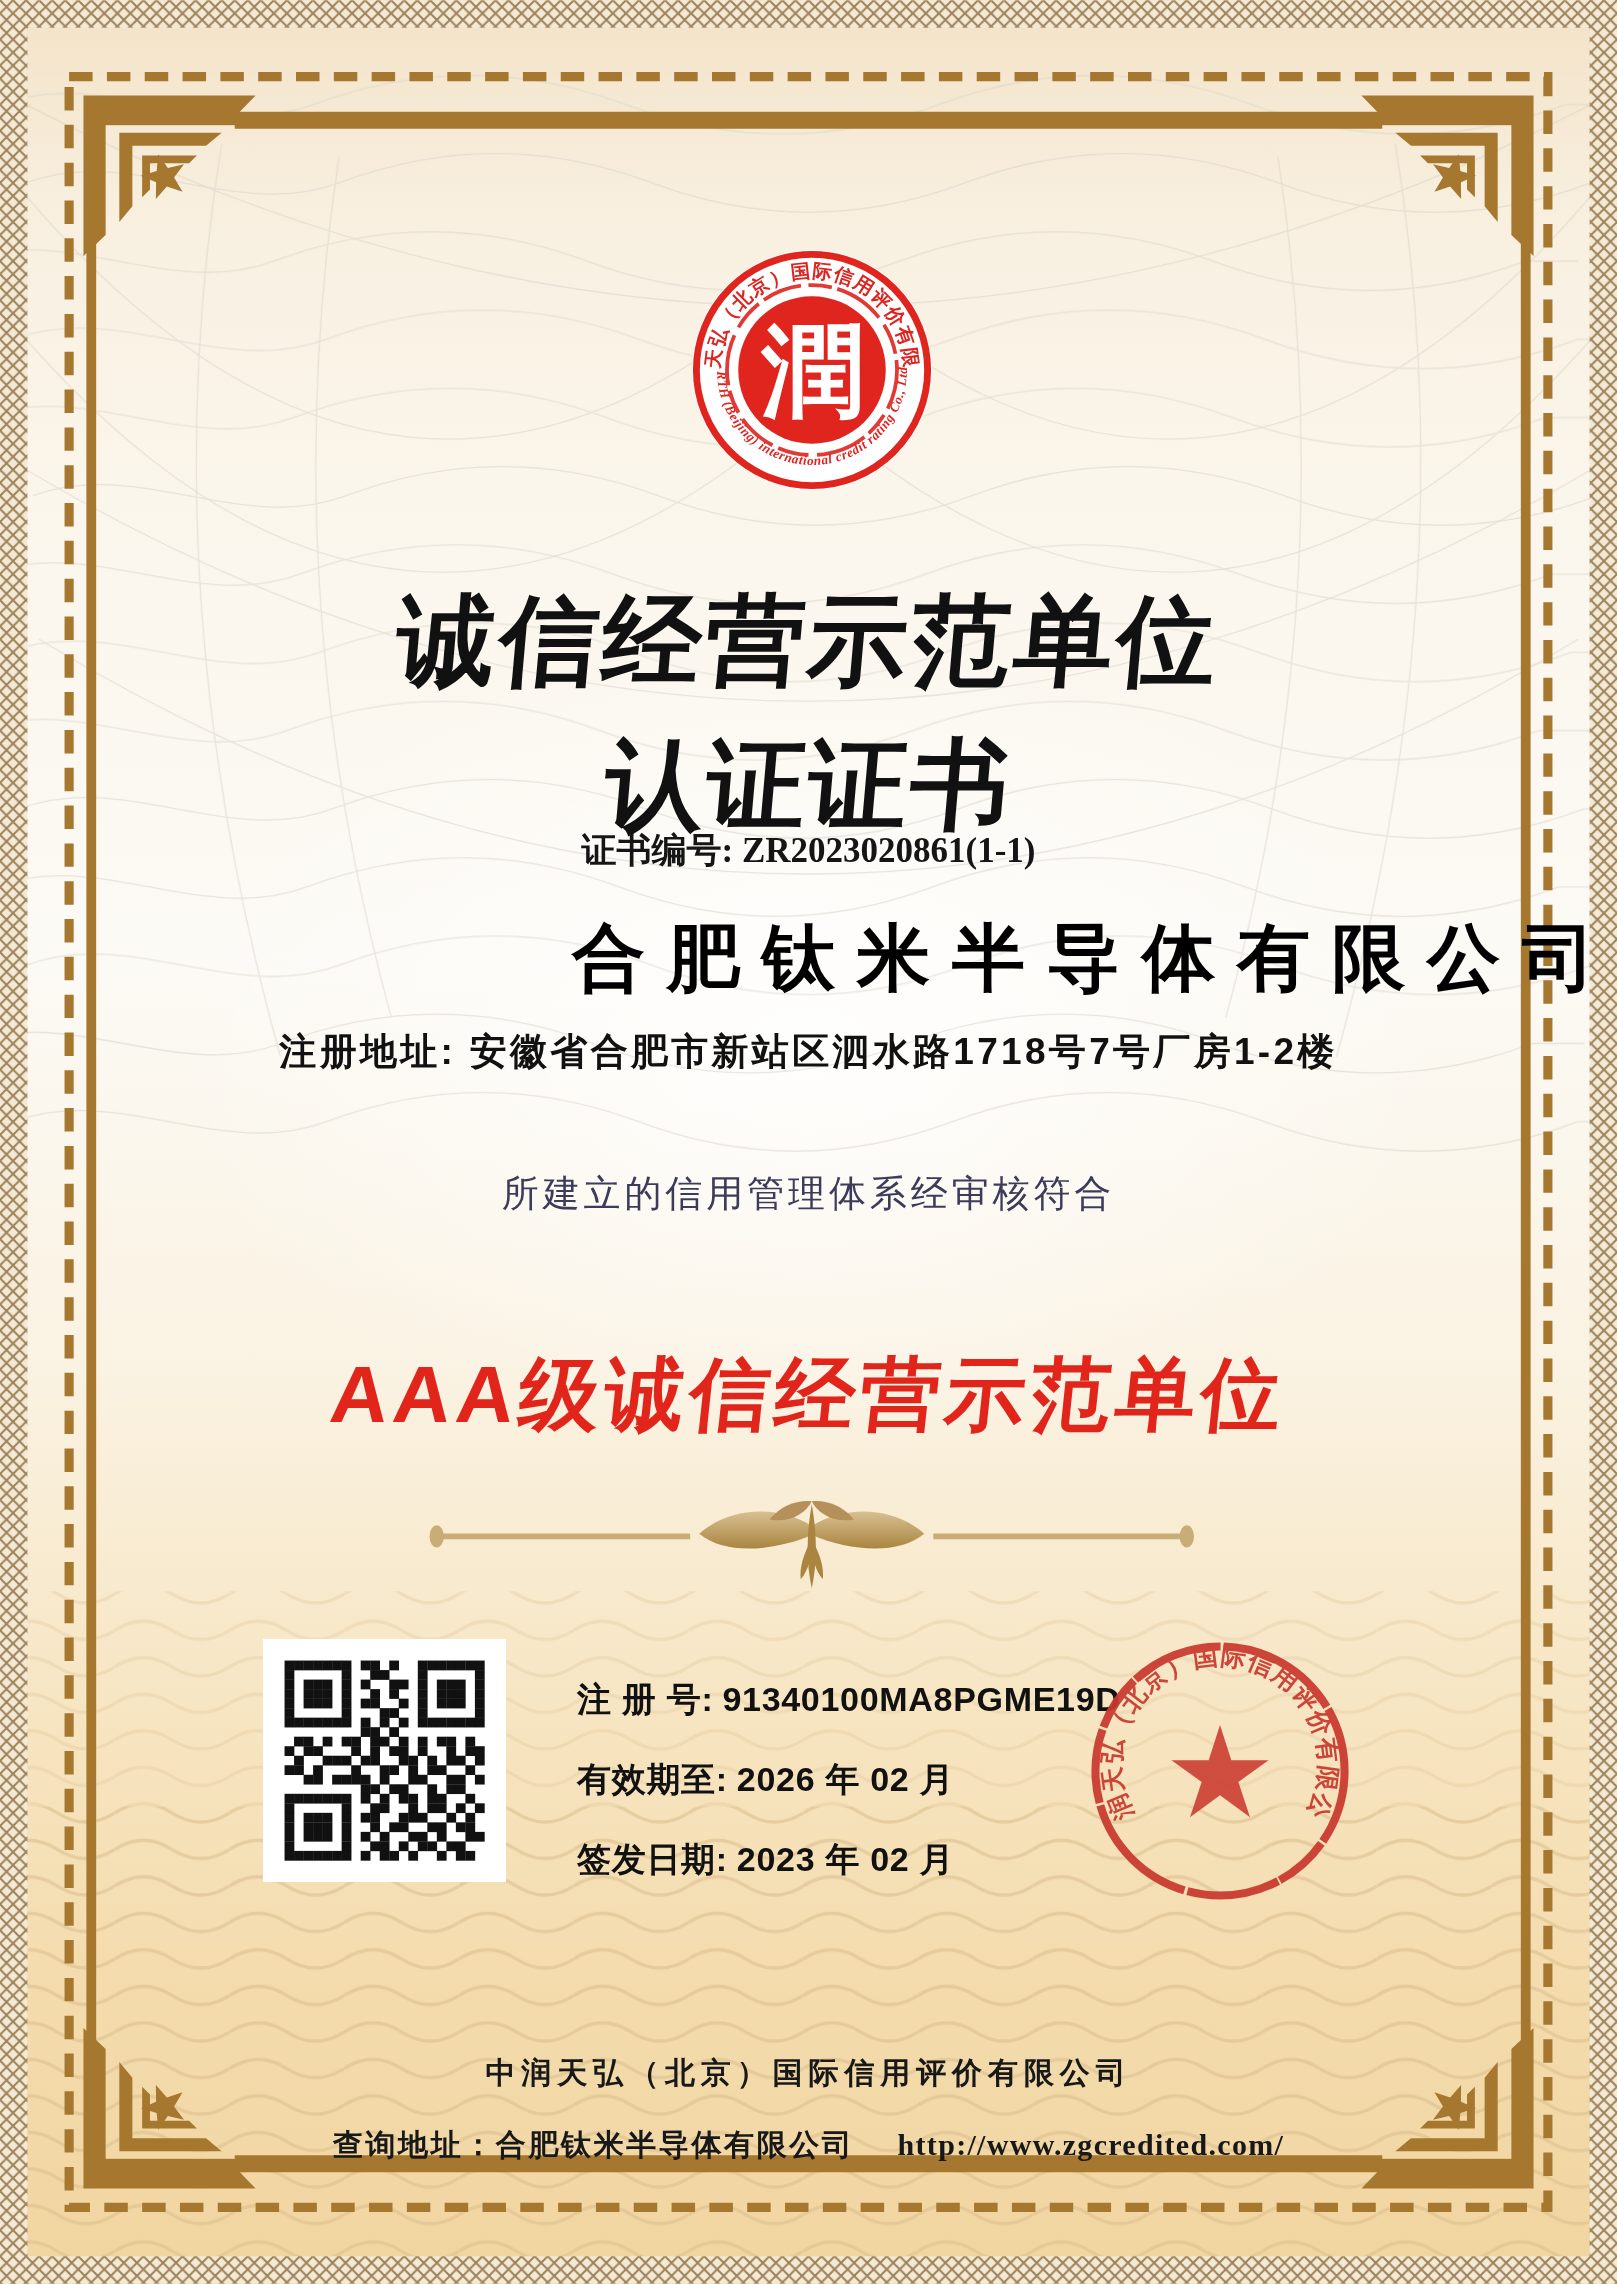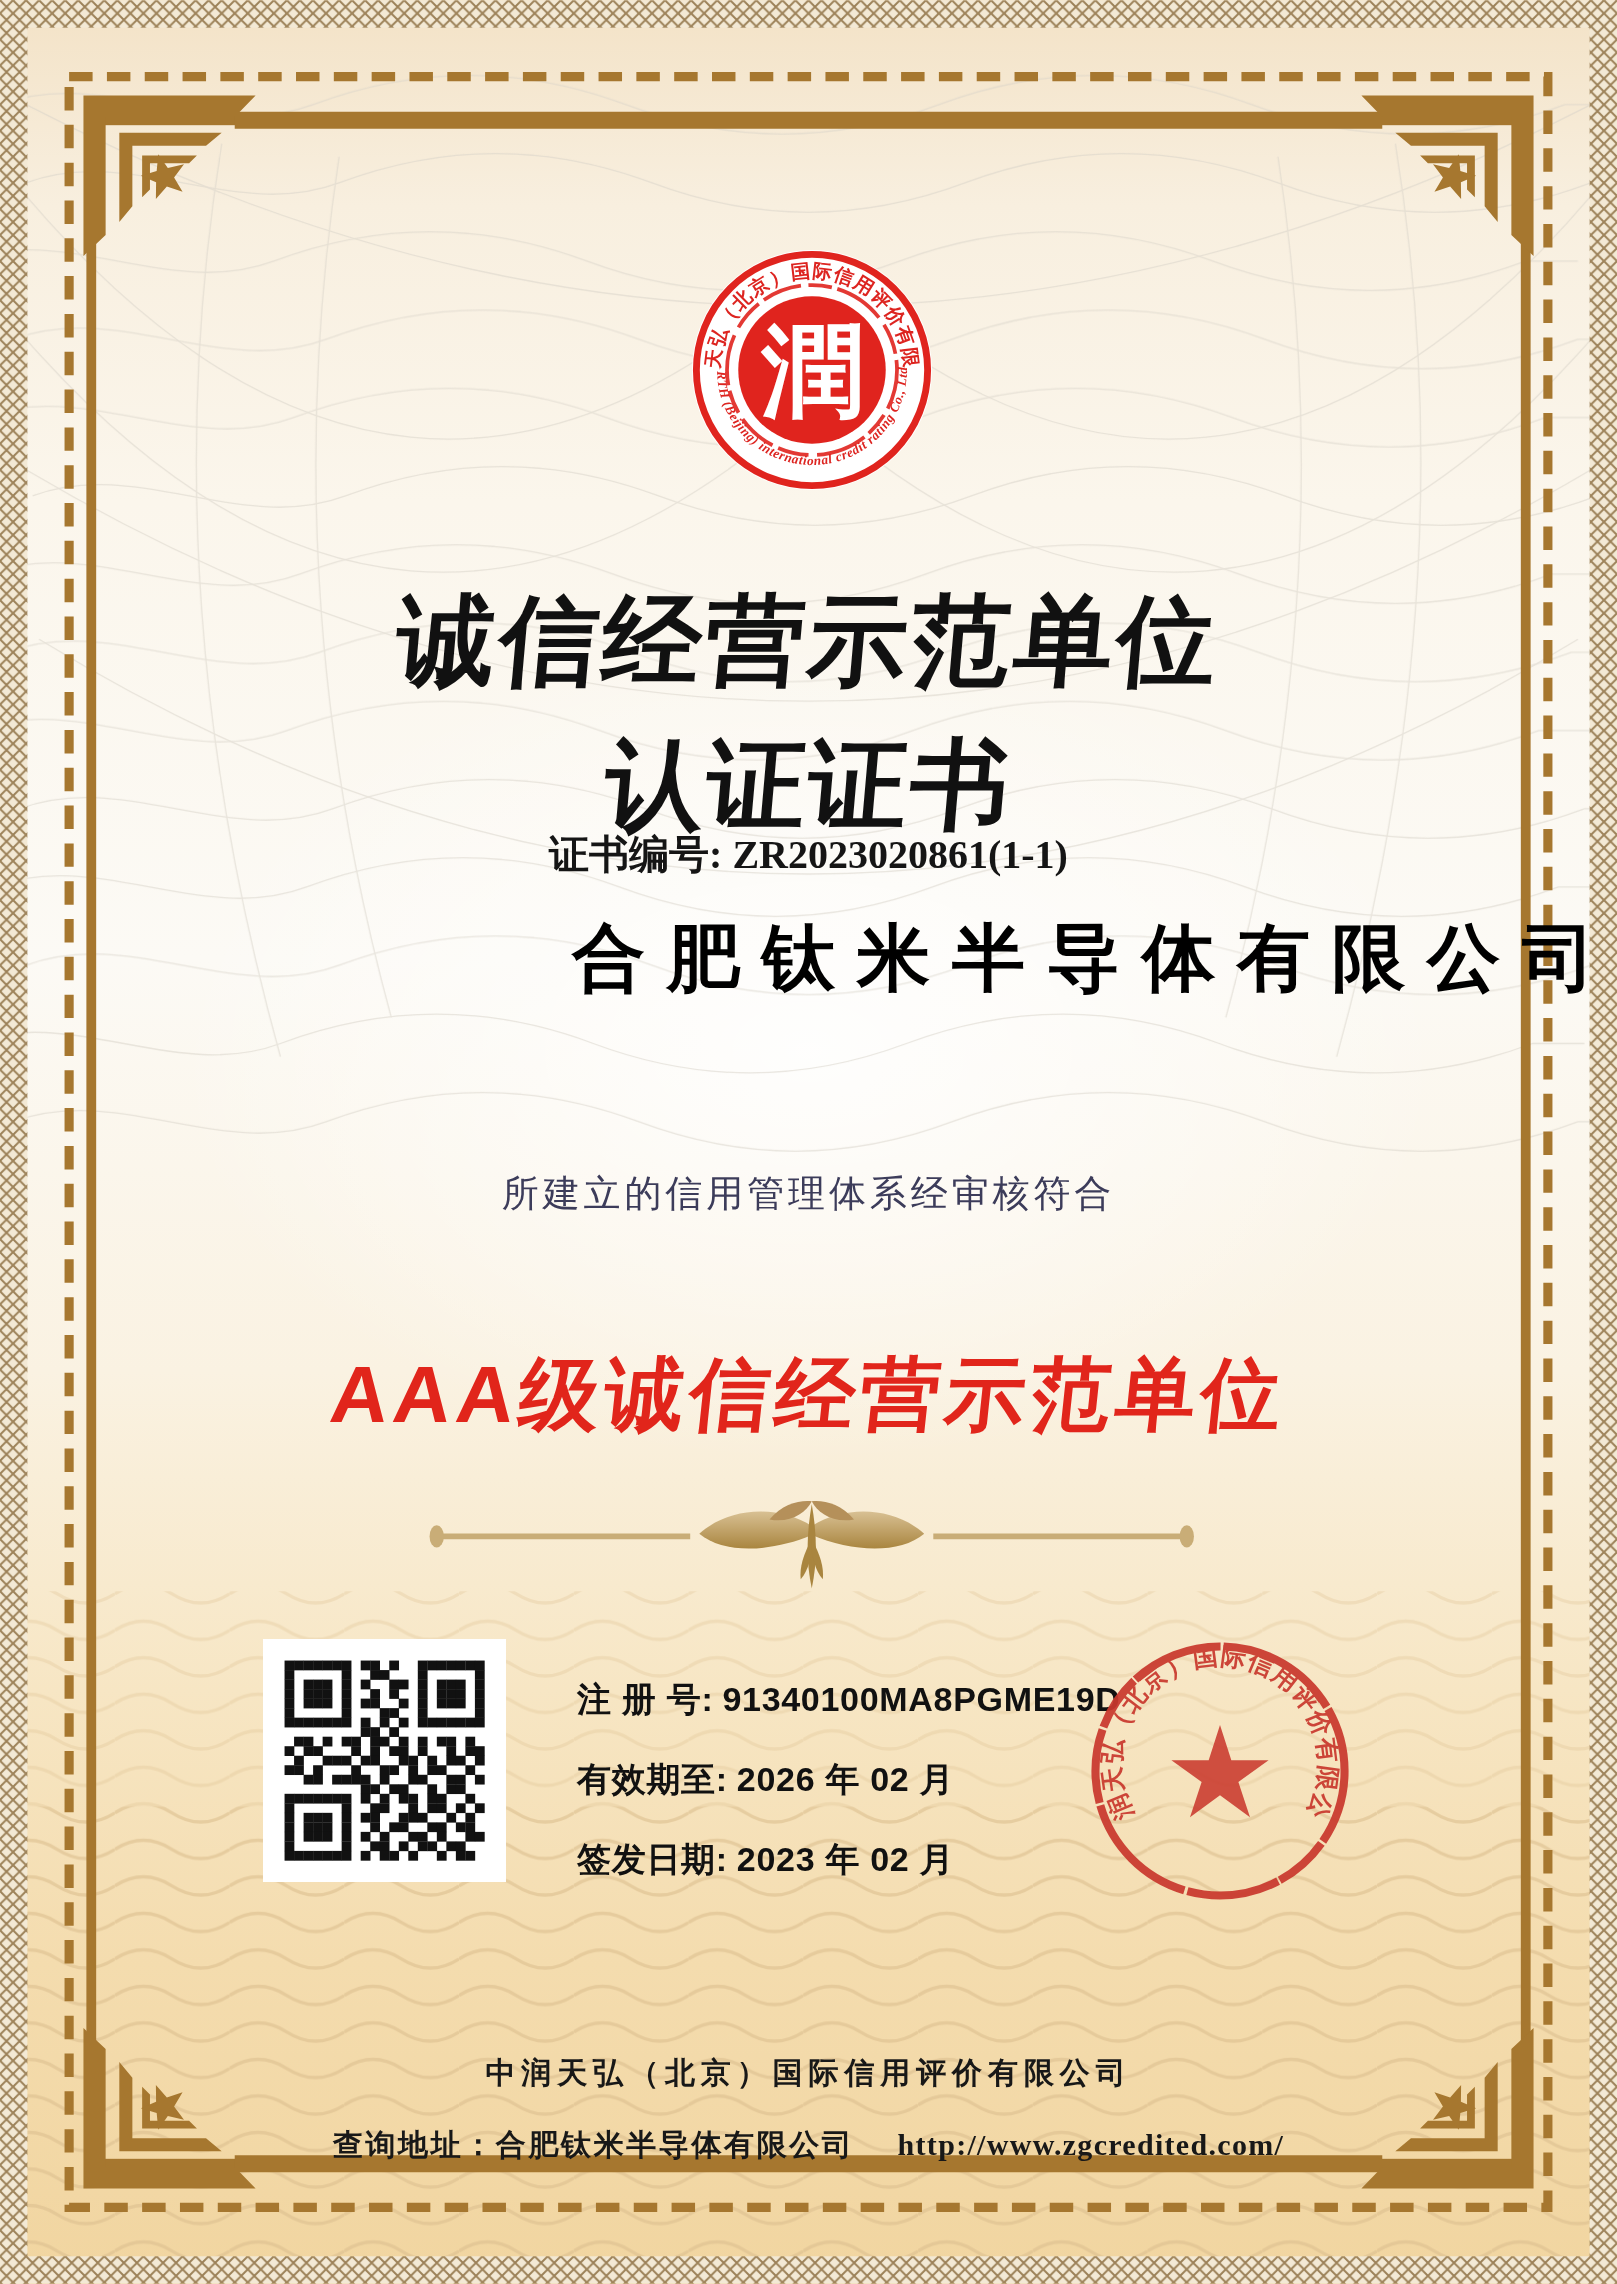--- a/index.html
+++ b/index.html
@@ -7,21 +7,21 @@
     font-family:"Liberation Sans","DejaVu Sans",sans-serif;
     background:linear-gradient(180deg,#f3e2c6 0%,#f8efdf 9%,#fbf6ec 22%,#fcfaf5 42%,#faf2e2 60%,#f7e6c4 74%,#f4dcae 86%,#f1d5a0 100%);}
   .page::before{content:"";position:absolute;inset:0;
     background:radial-gradient(ellipse 913px 587px at 50% 46%,rgba(255,255,255,.85),rgba(255,255,255,0) 70%);}
   svg.bg{position:absolute;left:0;top:0;width:1617px;height:2284px;}
   .abs{position:absolute;left:0;width:100%;text-align:center;white-space:nowrap;}
   .title1{top:590px;font-size:99px;line-height:1.05;font-weight:800;letter-spacing:3.9px;color:#111;
     font-family:"Liberation Serif","DejaVu Serif",serif;transform:skewX(-5deg);}
   .title2{top:734px;font-size:99px;line-height:1.05;font-weight:800;letter-spacing:2.6px;color:#111;
     font-family:"Liberation Serif","DejaVu Serif",serif;transform:skewX(-5deg);}
-  .certno{top:827px;font-size:40px;font-weight:700;color:#151515;
+  .certno{top:827px;font-size:35px;font-weight:700;color:#151515;
     font-family:"Liberation Serif","DejaVu Serif",serif;}
   .company{top:910px;font-size:73px;font-weight:900;letter-spacing:22px;color:#000;text-align:right;}
   .address{top:1027px;font-size:37px;font-weight:700;letter-spacing:3.3px;color:#111;}
   .body1{top:1169px;font-size:37px;font-weight:500;letter-spacing:3.9px;color:#3c3c5a;}
   .body2{top:1254px;font-size:37px;font-weight:500;letter-spacing:3.9px;color:#3c3c5a;}
   .rating{top:1342px;font-size:80px;font-weight:900;letter-spacing:5.2px;color:#e1251b;transform:skewX(-6deg);}
   .info{position:absolute;left:577px;top:1677px;}
   .info-row{display:flex;align-items:baseline;margin-bottom:34px;font-size:34px;color:#111;}
   .info-row .lbl{font-weight:700;letter-spacing:0.7px;text-align:center;}
   .info-row .val{font-weight:600;margin-left:9px;letter-spacing:0.7px;}
@@ -126,20 +126,21 @@
     </text>
     <circle cx="200" cy="200" r="136" fill="none" stroke="#e0241e" stroke-width="6" stroke-dasharray="64 12 38 9 82 14 50 10" opacity="0.9"></circle>
     <circle cx="200" cy="200" r="118" fill="#e0241e"></circle>
     <text x="200" y="258" text-anchor="middle" font-size="162" font-weight="700" fill="#ffffff" font-family="Liberation Serif, DejaVu Serif, serif">潤</text>
   </svg>
 
   <div class="abs title1">诚信经营示范单位</div>
   <div class="abs title2">认证证书</div>
   <div class="abs certno">证书编号: ZR2023020861(1-1)</div>
   <div class="abs company">合肥钛米半导体有限公司</div>
+  <div class="abs address">注册地址: 安徽省合肥市新站区泗水路1718号7号厂房1-2楼</div>
   <div class="abs body1">所建立的信用管理体系经审核符合</div>
   <div class="abs rating">AAA级诚信经营示范单位</div>
 
   <svg class="div-svg" viewBox="0 2280 2480 180">
     <line x1="672" y1="2356" x2="1058" y2="2356" stroke="#c9ad77" stroke-width="9"></line>
     <line x1="1432" y1="2356" x2="1818" y2="2356" stroke="#c9ad77" stroke-width="9"></line>
     <ellipse cx="668" cy="2356" rx="11" ry="17" fill="#c9ad77"></ellipse>
     <ellipse cx="1822" cy="2356" rx="11" ry="17" fill="#c9ad77"></ellipse>
     <g>
       <path d="M1245,2340 C1190,2306 1116,2312 1072,2352 C1110,2384 1184,2380 1245,2354 Z" fill="url(#dvGrad)"></path>

